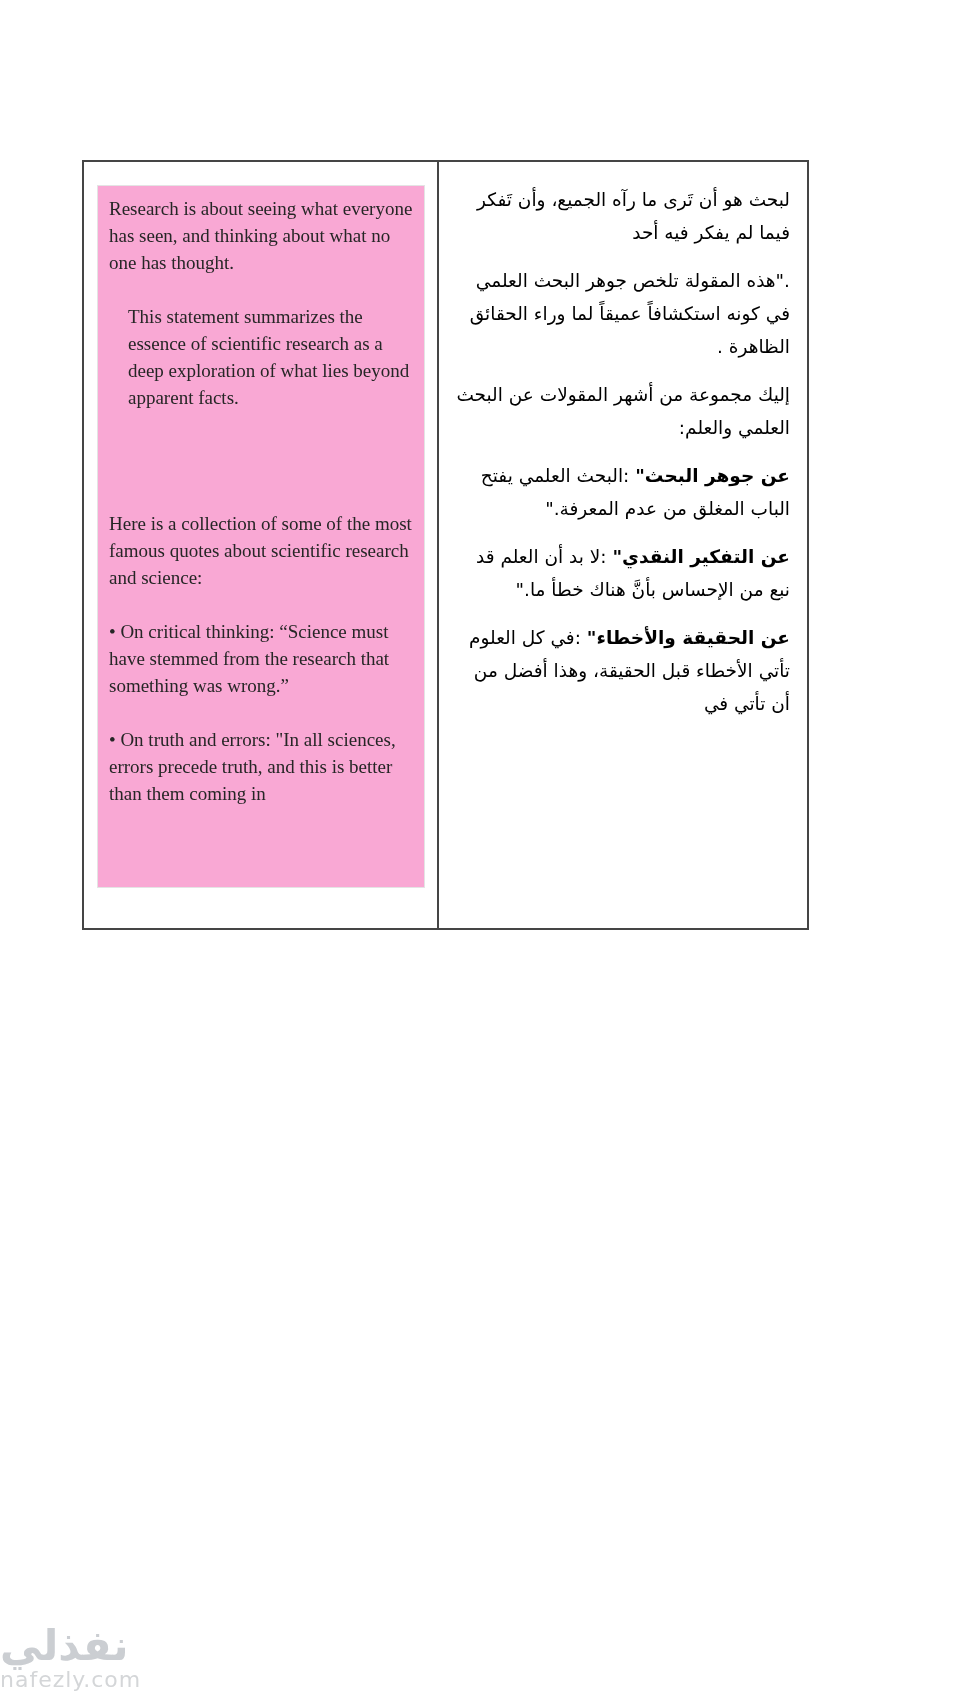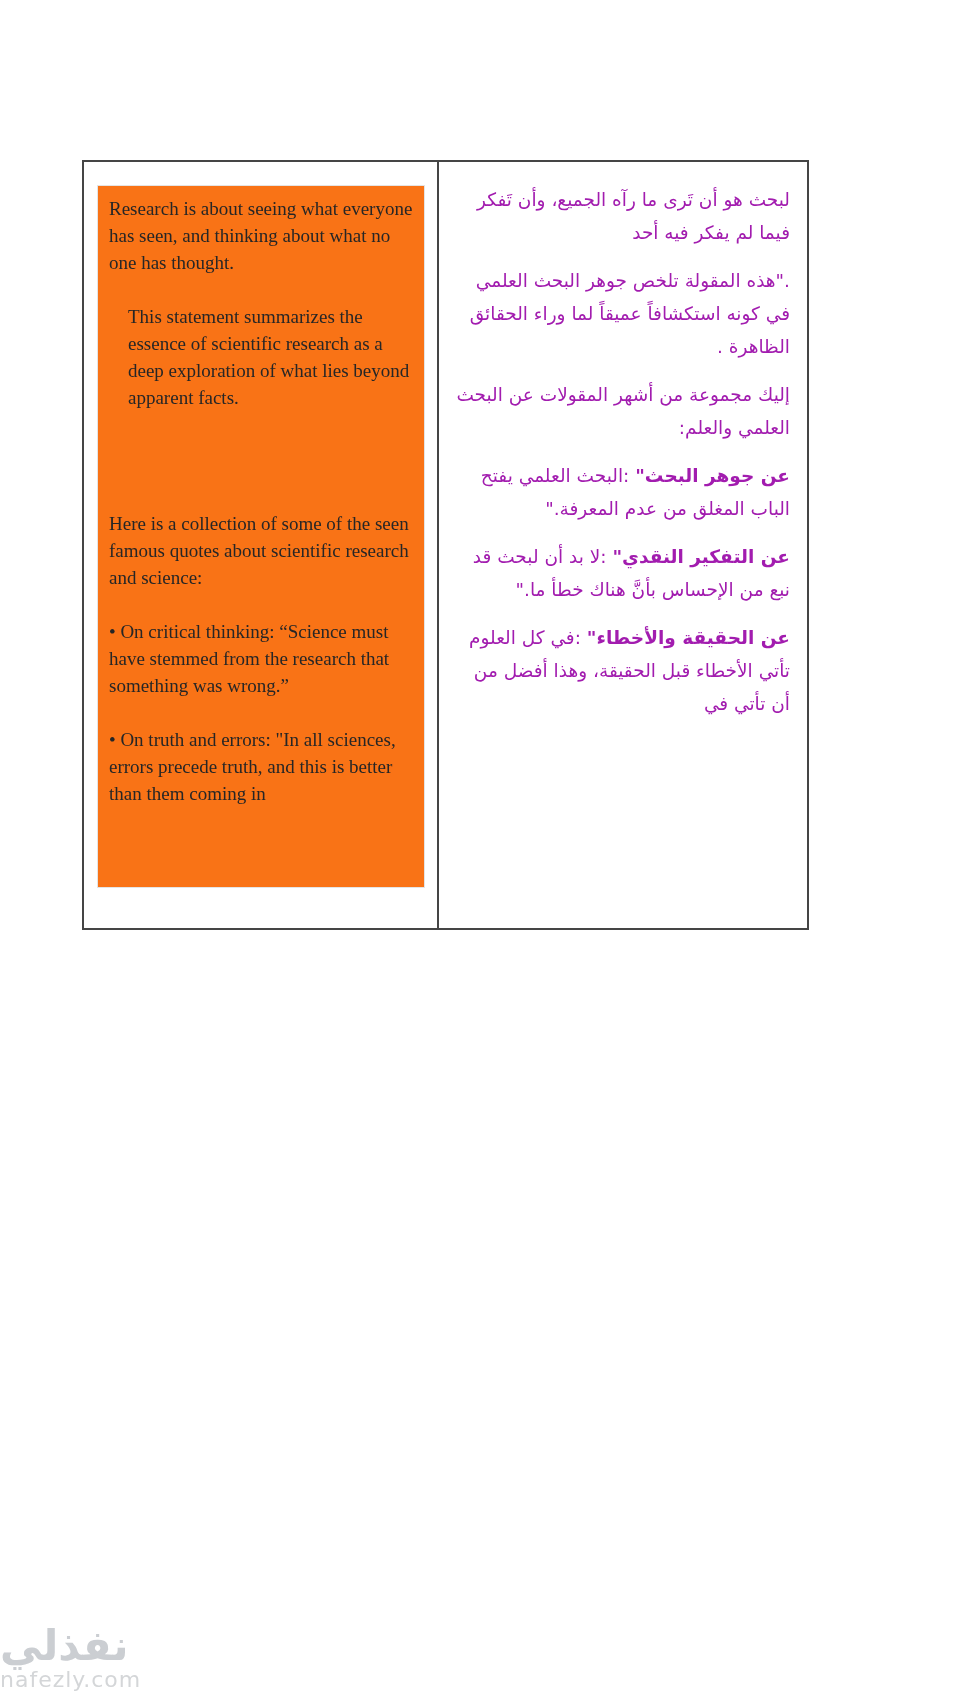--- a/index.html
+++ b/index.html
@@ -26,21 +26,21 @@
     width: 355px;
     box-sizing: border-box;
     border-right: 2px solid #454545;
     padding: 23px 12px 13px 13px;
   }
   .inner-box {
     box-sizing: border-box;
     border: 1px solid #e4e4e4;
     height: 703px;
     padding: 9px 11px;
-    background: #f97316;
+    background: #f9a8d4;
   }
   .en p {
     margin: 0 0 27px 0;
     font-family: "Liberation Serif", serif;
     font-size: 19px;
     line-height: 27px;
     color: #262626;
     text-align: left;
   }
   .en p.big-gap { margin-bottom: 99px; margin-left: 19px; }
@@ -50,21 +50,21 @@
     box-sizing: border-box;
     padding: 21px 17px 16px 16px;
     direction: rtl;
     text-align: right;
   }
   .ar p {
     margin: 0 0 15px 0;
     font-family: "DejaVu Sans", sans-serif;
     font-size: 18.5px;
     line-height: 33px;
-    color: #a21caf;
+    color: #000000;
   }
   .ar p.spaced-before { }
   .ar strong { font-weight: 700; }
   .watermark {
     position: absolute;
     left: 0;
     right: 0;
     top: 1624px;
     text-align: left;
     user-select: none;
@@ -89,32 +89,32 @@
 <body>
 
 <div class="sheet">
 
   <div class="doc-table">
 
     <div class="cell-left">
       <div class="inner-box en">
         <p>Research is about seeing what everyone has seen, and thinking about what no one has thought.</p>
         <p class="big-gap">This statement summarizes the essence of scientific research as a deep exploration of what lies beyond apparent facts.</p>
-        <p>Here is a collection of some of the seen famous quotes about scientific research and science:</p>
+        <p>Here is a collection of some of the most famous quotes about scientific research and science:</p>
         <p>• On critical thinking: “Science must have stemmed from the research that something was wrong.”</p>
         <p>• On truth and errors: "In all sciences, errors precede truth, and this is better than them coming in</p>
       </div>
     </div>
 
     <div class="cell-right ar" dir="rtl">
       <p><span>لبحث هو أن تَرى ما رآه الجميع، وأن تَفكر فيما لم يفكر فيه أحد</span></p>
       <p><span>."هذه المقولة تلخص جوهر البحث العلمي في كونه استكشافاً عميقاً لما وراء الحقائق الظاهرة .</span></p>
       <p class="spaced-before"><span>إليك مجموعة من أشهر المقولات عن البحث العلمي والعلم:</span></p>
       <p><strong>عن جوهر البحث"</strong><span> :البحث العلمي يفتح الباب المغلق من عدم المعرفة."</span></p>
-      <p class="spaced-before"><strong>عن التفكير النقدي"</strong><span> :لا بد أن لبحث قد نبع من الإحساس بأنَّ هناك خطأ ما."</span></p>
+      <p class="spaced-before"><strong>عن التفكير النقدي"</strong><span> :لا بد أن العلم قد نبع من الإحساس بأنَّ هناك خطأ ما."</span></p>
       <p class="spaced-before"><strong>عن الحقيقة والأخطاء"</strong><span> :في كل العلوم تأتي الأخطاء قبل الحقيقة، وهذا أفضل من أن تأتي في</span></p>
     </div>
 
   </div>
 
   <div class="watermark">
     <div class="logo">نفذلي</div>
     <div class="site">nafezly.com</div>
   </div>
 

